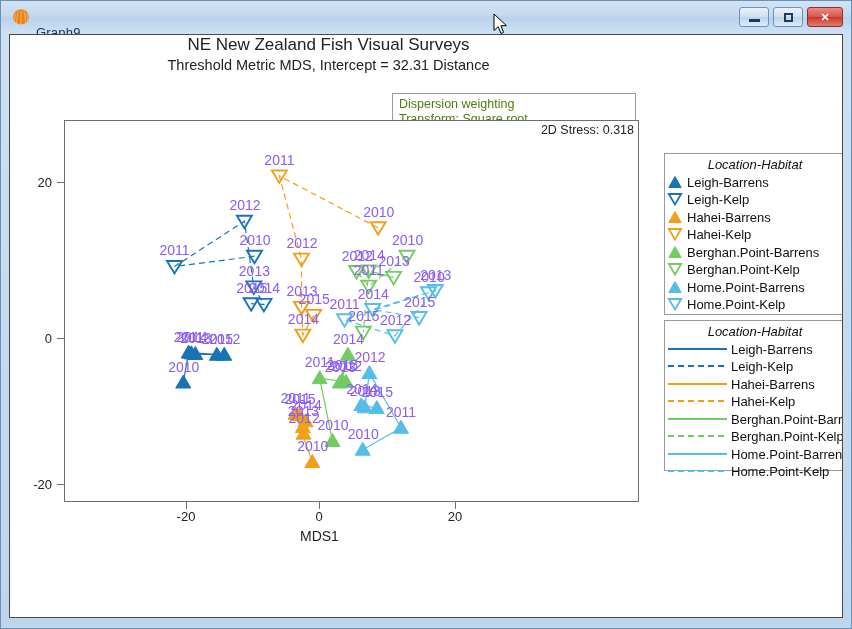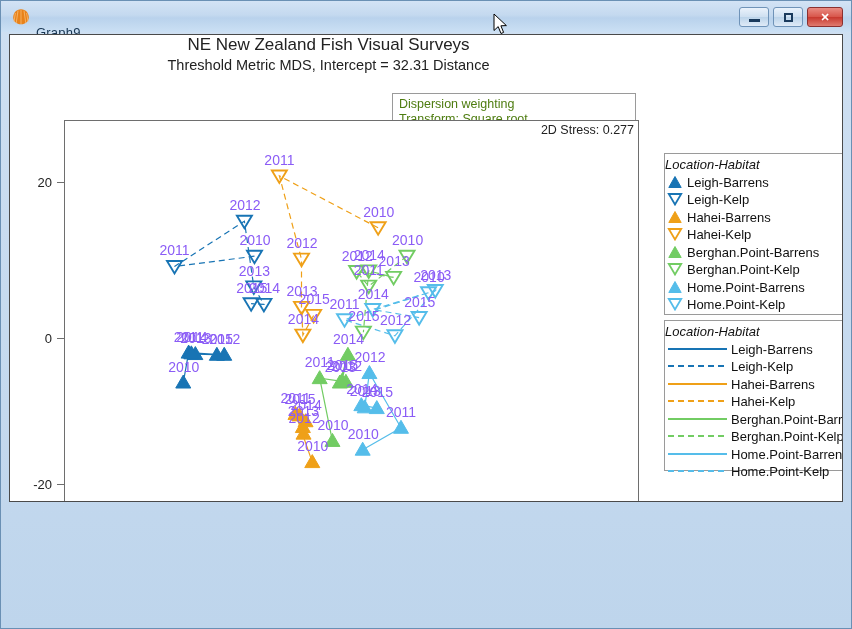--- a/index.html
+++ b/index.html
@@ -43,21 +43,21 @@
   #btn-max{left:772px;}
   #btn-close{left:806px;width:36px;
     border:1px solid #8b3030;
     background:linear-gradient(#e98b82 0%,#d8574c 48%,#c8392f 52%,#e07b70 100%);
   }
   #btn-close .glyph{color:#ffffff;font-weight:bold;font-size:11px;}
   .minbar{width:11px;height:3px;background:#1a3a5c;margin-top:7px;}
   .maxbox{width:9px;height:9px;border:2px solid #1a3a5c;box-sizing:border-box;}
   
   #canvas{
-    position:absolute;left:8px;top:33px;width:834px;height:468px;
+    position:absolute;left:8px;top:33px;width:834px;height:584px;
     background:#ffffff;border:1px solid #4a4a4a;box-sizing:border-box;
     overflow:hidden;
   }
   
   #chart-title{
     position:absolute;left:0;top:0;width:637px;text-align:center;
     font-size:17px;color:#222;white-space:nowrap;
   }
   #chart-subtitle{
     position:absolute;left:0;top:22px;width:637px;text-align:center;
@@ -84,21 +84,21 @@
   .xtick-lab{position:absolute;font-size:13px;color:#222;text-align:center;width:40px;}
   .tickmark{position:absolute;background:#6e6e6e;}
   #xlabel{
     position:absolute;left:290px;top:493px;font-size:14px;color:#222;white-space:nowrap;
   }
   
   .legend{
     position:absolute;border:1px solid #9a9a9a;background:#ffffff;box-sizing:border-box;
   }
   .legend-title{
-    font-style:italic;font-size:13px;color:#111;
+    font-style:italic;font-size:13px;color:#111;text-align:center;
     padding:3px 6px 2px 0;white-space:nowrap;
   }
   .legend-row{
     display:flex;align-items:center;height:17.5px;padding-left:2px;
   }
   .legend-sym{width:20px;height:16px;flex:none;position:relative;}
   .legend-lab{font-size:13px;color:#111;white-space:nowrap;line-height:16px;}
   #legend-symbols{left:654px;top:118px;width:188px;height:162px;}
   #legend-lines{left:654px;top:285px;width:188px;height:151px;}
   .legend-line{width:64px;height:16px;flex:none;position:relative;}
@@ -154,21 +154,21 @@
     <div class="xtick-lab" style="left:156px;top:474px;">-20</div>
     <div class="xtick-lab" style="left:289px;top:474px;">0</div>
     <div class="xtick-lab" style="left:425px;top:474px;">20</div>
     <div class="tickmark" style="left:176px;top:467px;width:1px;height:7px;"></div>
     <div class="tickmark" style="left:309px;top:467px;width:1px;height:7px;"></div>
     <div class="tickmark" style="left:445px;top:467px;width:1px;height:7px;"></div>
 
     <div id="xlabel">MDS1</div>
 
     <div id="plotframe">
-      <div id="stress">2D Stress: 0.277</div>
+      <div id="stress">2D Stress: 0.318</div>
       <svg id="plotsvg" viewBox="0 0 575 382">
           <polyline points="118.3,261.5 123.6,231.6 159.2,233.8 130.4,233.1 126.3,232.3 151.9,233.8" fill="none" stroke="#1874B4" stroke-width="1.2"></polyline>
           <polyline points="189.5,135.2 109.5,145.5 179.4,100.2 188.8,165.9 198.9,183.4 186.1,182.7" fill="none" stroke="#1874B4" stroke-width="1.2" stroke-dasharray="6,4"></polyline>
           <polyline points="247.3,341.1 230.5,292.9 238.5,312.6 237.9,306.1 240.6,300.2 234.5,294.4" fill="none" stroke="#EFA018" stroke-width="1.2"></polyline>
           <polyline points="313.1,106.8 214.4,54.9 236.5,138.2 236.5,186.3 237.9,214.1 248.6,194.4" fill="none" stroke="#EFA018" stroke-width="1.2" stroke-dasharray="6,4"></polyline>
           <polyline points="267.4,319.9 254.7,257.1 280.9,260.8 274.8,261.5 282.9,233.8 276.8,260.1" fill="none" stroke="#72CC63" stroke-width="1.2"></polyline>
           <polyline points="342.0,135.2 303.7,165.2 291.6,150.6 328.6,156.4 303.7,149.8 298.4,211.2" fill="none" stroke="#72CC63" stroke-width="1.2" stroke-dasharray="6,4"></polyline>
           <polyline points="297.7,328.7 336.0,306.8 304.4,252.0 299.7,286.4 296.3,284.2 311.8,287.1" fill="none" stroke="#55BDEA" stroke-width="1.2"></polyline>
           <polyline points="363.5,171.7 279.5,198.8 329.9,214.8 370.3,169.6 307.8,188.5 354.1,196.6" fill="none" stroke="#55BDEA" stroke-width="1.2" stroke-dasharray="6,4"></polyline>
           <path d="M118.256 254.02999999999997 L125.756 267.03 L110.756 267.03 Z" fill="#1874B4" stroke="#1874B4" stroke-width="1"></path>

